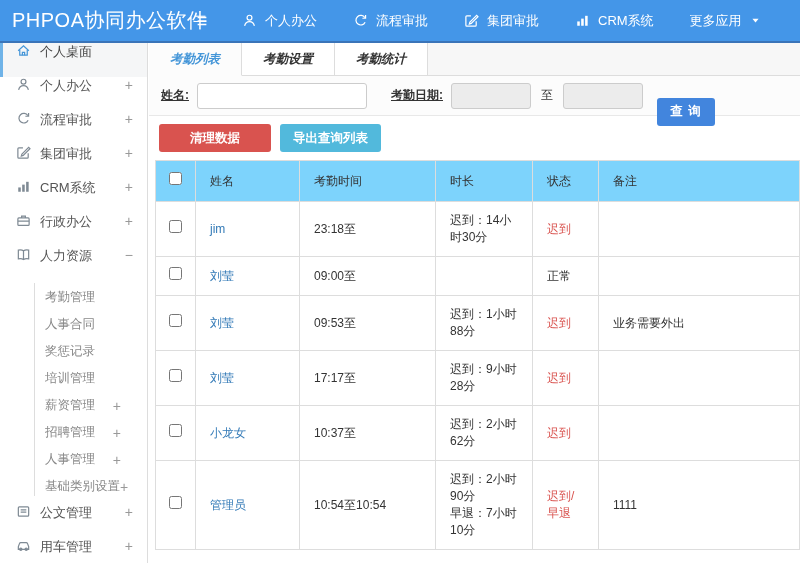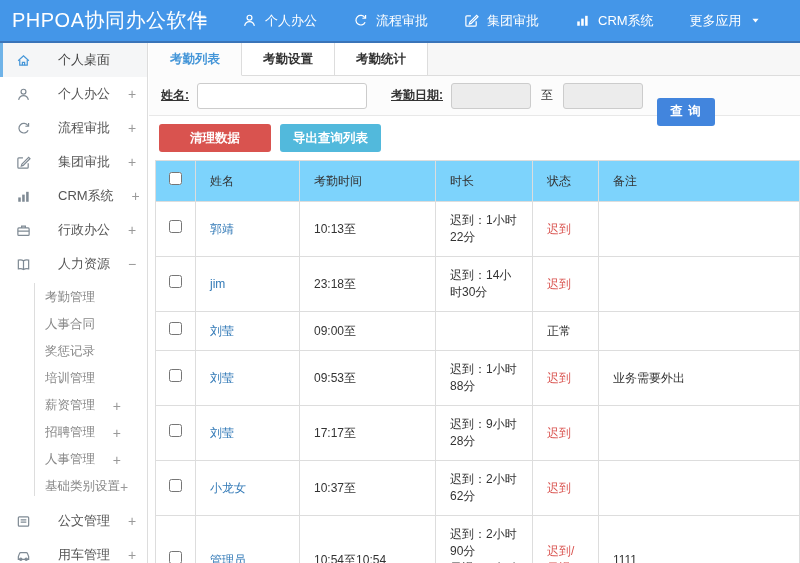--- a/index.html
+++ b/index.html
@@ -14,37 +14,37 @@
   .hamburger { width:16px; height:14px; margin-left:46px; cursor:pointer; }
   .topnav { display:flex; align-items:center; margin-left:32px; gap:36px; font-size:13px; }
   .nav-item { display:flex; align-items:center; gap:8px; cursor:pointer; white-space:nowrap; }
   .icon svg { display:block; width:100%; height:100%; }
   .i16 { width:15px; height:15px; }
   .i12 { width:11px; height:11px; }
 
   
   .sidebar { position:absolute; top:43px; left:0; bottom:0; width:148px; background:#fff;
     border-right:1px solid #ddd; overflow:hidden; }
-  .side-item { height:34px; display:flex; align-items:center; padding:0 14px 0 13px;
-    color:#555; font-size:13px; cursor:pointer; border-left:3px solid transparent;gap:18px; }
+  .side-item { height:34px; display:flex; padding:0 14px 0 13px;
+    color:#555; font-size:13px; cursor:pointer; border-left:3px solid transparent; }
   .side-item .i16 { color:#7f8a94; flex:none; }
   .side-item .lab { margin-left:9px; flex:1; white-space:nowrap; }
   .side-item .exp, .side-sub .exp { color:#999; font-size:14px; font-weight:400; }
   .side-item.active { background:#f5f6f7; border-left:3px solid #6FB3E8; color:#444; }
   .side-item.active .i16 { color:#4596D8; }
   .side-sublist { position:relative; padding:3px 0 4px; }
   .side-sublist:before { content:""; position:absolute; left:34px; top:2px; bottom:8px;
     width:1px; background:#ddd; }
   .side-sub { height:27px; display:flex; align-items:center; padding:0 26px 0 45px;
     color:#888; font-size:12.5px; cursor:pointer; }
   .side-sub .lab { flex:1; white-space:nowrap; }
 
   
   .content { position:absolute; top:43px; left:149px; right:0; bottom:0; background:#fff; }
-  .tabbar { display:flex; height:33px; background:#f7f7f7; border-bottom:1px solid #ddd; }
+  .tabbar { display:flex; height:33px; background:#f7f7f7; border-bottom:1px solid #ddd;font-style:italic; }
   .tab { padding:0 21px; line-height:32px; font-weight:bold; font-size:12.5px; color:#333;
     border-right:1px solid #ddd; background:#fff; cursor:pointer; }
   .tab.active { color:#4596D8; background:#fcfcfc; height:33px; border-bottom:1px solid #fcfcfc; }
 
   .filterbar { height:40px; background:#fcfcfc; border-bottom:1px solid #e8e8e8;
     display:flex; align-items:center; padding:0 12px; }
   .filterbar label { font-weight:bold; color:#333;text-decoration:underline; }
   .txt { height:26px; border:1px solid #ccc; border-radius:3px; background:#fff;
     padding:0 6px; font-size:12px; outline:none; }
   .name-input { width:170px; margin:0 24px 0 8px; }
@@ -300,30 +300,20 @@
             <th class="c-name">姓名</th>
             <th class="c-time">考勤时间</th>
             <th class="c-dur">时长</th>
             <th class="c-status">状态</th>
             <th class="c-remark">备注</th>
           </tr>
         </thead>
         <tbody id="tbody">
             <tr>
     <td class="c-check"><input type="checkbox" style=""></td>
-    <td class="c-name"><a class="namelink">郭靖</a></td>
-    <td class="c-time">10:13至</td>
-    <td class="c-dur">
-                <div>迟到：1小时22分</div>
-              </td>
-    <td class="c-status late">迟到</td>
-    <td class="c-remark"></td>
-  </tr>
-            <tr>
-    <td class="c-check"><input type="checkbox" style=""></td>
     <td class="c-name"><a class="namelink">jim</a></td>
     <td class="c-time">23:18至</td>
     <td class="c-dur">
                 <div>迟到：14小时30分</div>
               </td>
     <td class="c-status late">迟到</td>
     <td class="c-remark"></td>
   </tr>
             <tr>
     <td class="c-check"><input type="checkbox" style=""></td>

